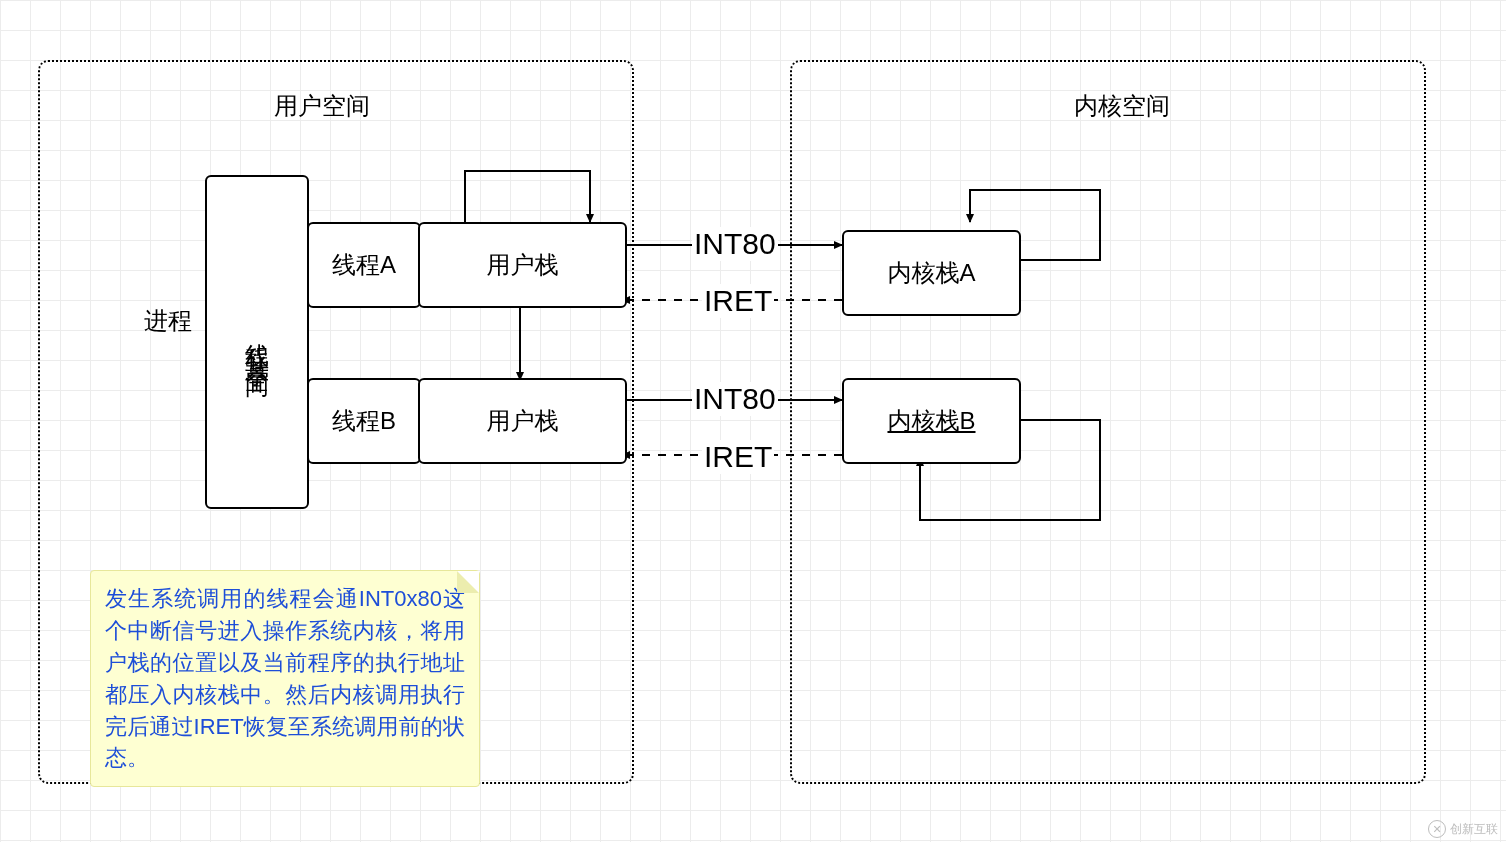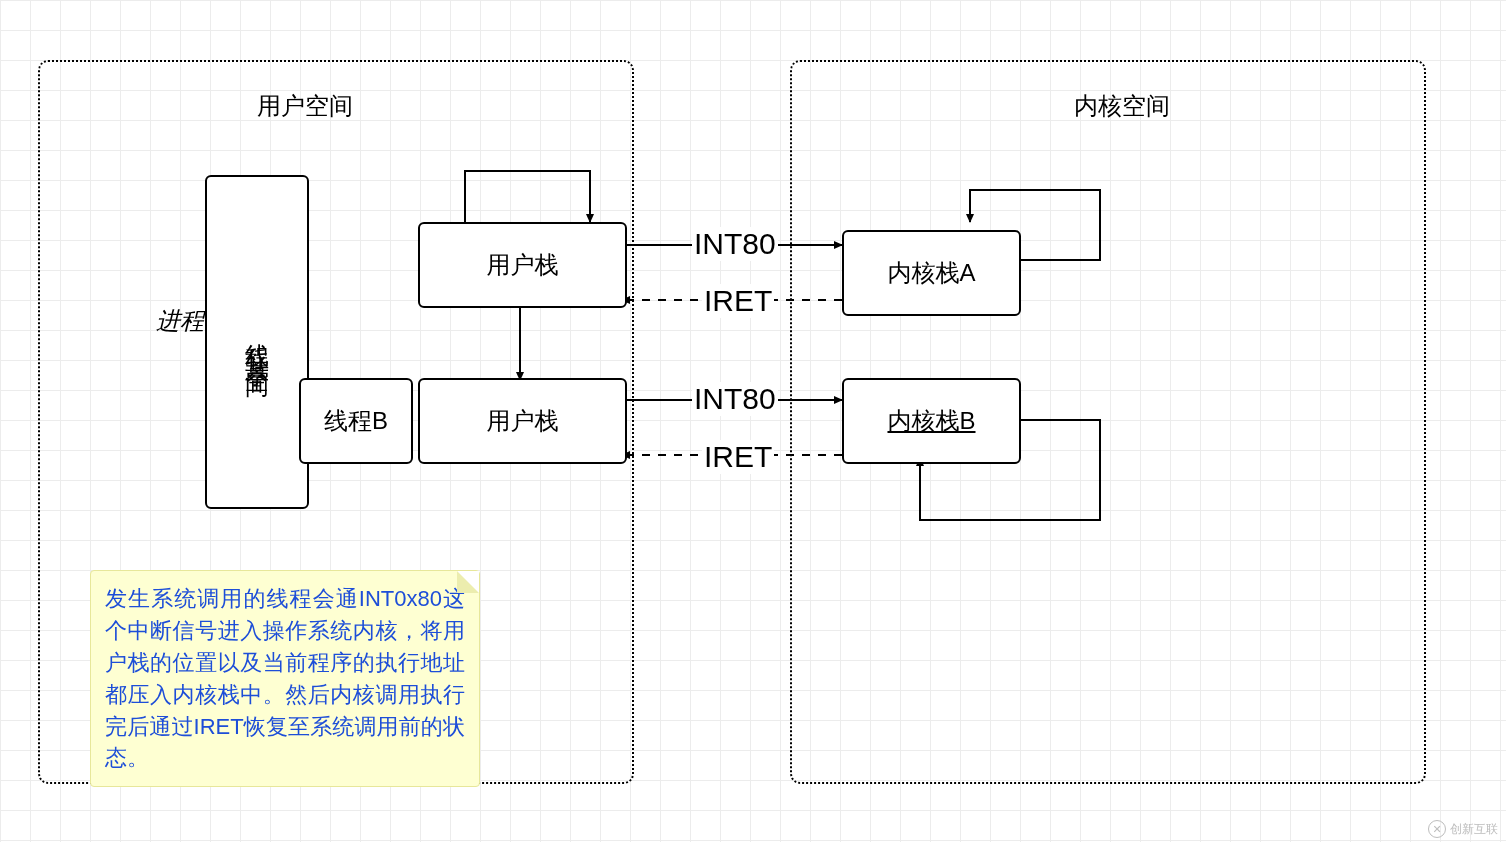--- a/index.html
+++ b/index.html
@@ -144,35 +144,38 @@
     <line x1="842" y1="455" x2="622" y2="455" stroke="#000" stroke-width="2" stroke-dasharray="8,8" marker-end="url(#arrow)"></line>
 
     <path d="M1015,260 L1100,260 L1100,190 L970,190 L970,222" fill="none" stroke="#000" stroke-width="2" marker-end="url(#arrow)"></path>
 
     <path d="M1015,420 L1100,420 L1100,520 L920,520 L920,458" fill="none" stroke="#000" stroke-width="2" marker-end="url(#arrow)"></path>
   </svg>
 
   <div class="dotted-frame" style="left:38px; top:60px; width:592px; height:720px;"></div>
   <div class="dotted-frame" style="left:790px; top:60px; width:632px; height:720px;"></div>
 
-  <div class="title" style="left:240px; top:90px; width:130px;">用户空间</div>
+  <div class="title" style="left:240px; top:90px; width:130px;text-align:right;">用户空间</div>
   <div class="title" style="left:1040px; top:90px; width:130px;text-align:right;">内核空间</div>
 
-  <div class="title" style="left:156px; top:305px;font-style:italic;">进程</div>
+  <div class="title" style="left:144px; top:305px;">进程</div>
 
   <div class="box" style="left:205px; top:175px; width:100px; height:330px;">
     <span class="vlabel">线程共享空间</span>
   </div>
 
+  <div class="box" style="left:307px; top:222px; width:110px; height:82px;">
+    <span>线程A</span>
+  </div>
 
   <div class="box" style="left:418px; top:222px; width:205px; height:82px;">
     <span>用户栈</span>
   </div>
 
-  <div class="box" style="left:299px; top:378px; width:110px; height:82px;">
+  <div class="box" style="left:307px; top:378px; width:110px; height:82px;">
     <span>线程B</span>
   </div>
 
   <div class="box" style="left:418px; top:378px; width:205px; height:82px;">
     <span>用户栈</span>
   </div>
 
   <div class="box" style="left:842px; top:230px; width:175px; height:82px;">
     <span>内核栈A</span>
   </div>

